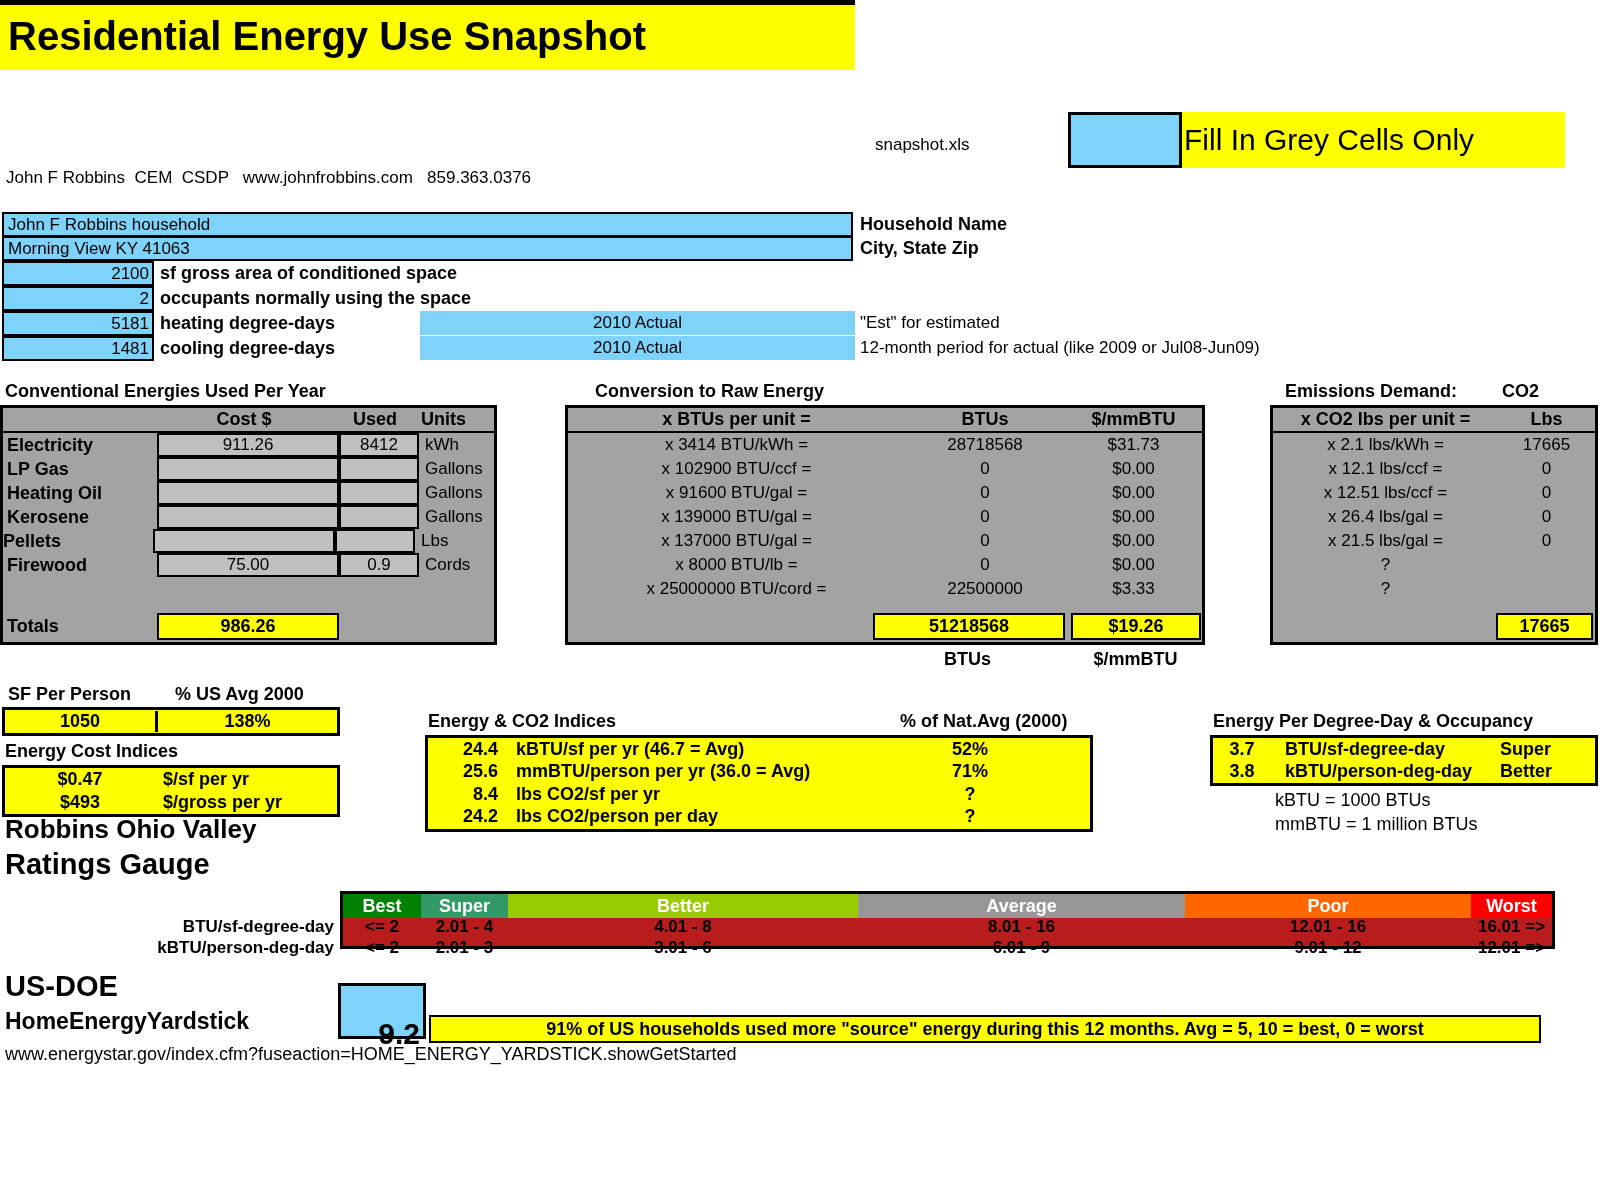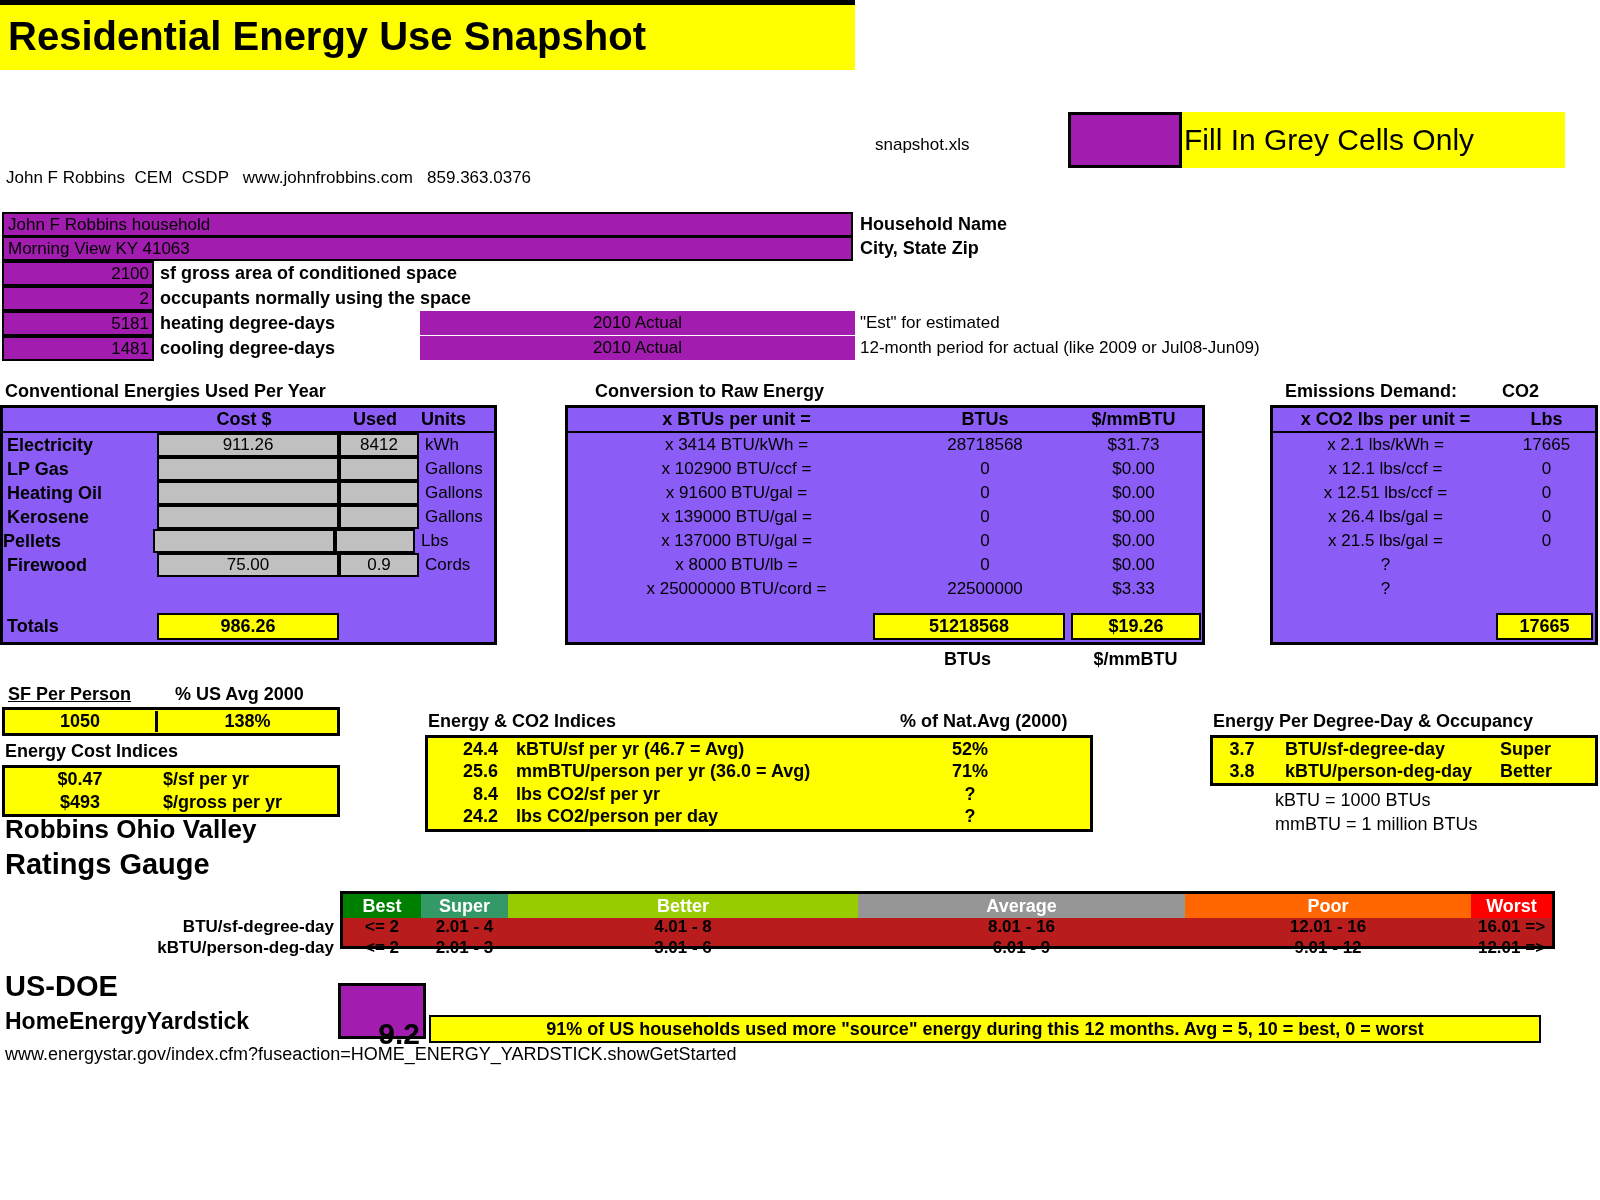--- a/index.html
+++ b/index.html
@@ -2,37 +2,37 @@
 <html><head>
 <meta charset="utf-8">
 <style>
   html,body{margin:0;padding:0;background:#fff;}
   #root{
     position:relative;width:1600px;height:1200px;background:#fff;overflow:hidden;
     font-family:"Liberation Sans", sans-serif;color:#000;font-size:17px;
   }
   .abs{position:absolute;}
   .b{font-weight:bold;}
-  .grey{background:#a21caf;}
+  .grey{background:#7dd3fc;}
   .yellow{background:#FFFF00;}
   .cell{box-sizing:border-box;border:2px solid #000;line-height:21px;}
   .box3{box-sizing:border-box;border:3px solid #000;}
   .ctr{text-align:center;}
   .rt{text-align:right;}
   
   .title-bar{left:0;top:98;width:855px;height:70px;background:#FFFF00;border-top:5px solid #000;box-sizing:border-box;}
   .title-bar span{display:block;padding-left:8px;font-size:40px;font-weight:bold;line-height:62px;white-space:nowrap;}
   .filename{left:875px;top:135px;font-size:17px;}
   .fill-box{left:1068px;top:112px;width:114px;height:56px;}
   .fill-note{left:1182px;top:112px;width:383px;height:56px;font-size:30px;line-height:56px;box-sizing:border-box;padding-left:2px;white-space:nowrap;}
   .byline{left:6px;top:168px;font-size:17px;white-space:pre;}
   
   .frow{display:flex;align-items:center;box-sizing:border-box;}
   
-  .tbl{box-sizing:border-box;border:3px solid #000;position:absolute;background:#8b5cf6;}
+  .tbl{box-sizing:border-box;border:3px solid #000;position:absolute;background:#a3a3a3;}
   .thead{border-bottom:2px solid #000;font-weight:bold;font-size:18px;}
   .trow{font-size:17px;}
   .gcell{box-sizing:border-box;border:2px solid #000;background:#C0C0C0;height:24px;line-height:20px;text-align:center;}
   .ycell{box-sizing:border-box;border:2px solid #000;background:#FFFF00;font-weight:bold;font-size:18px;text-align:center;line-height:22px;}
   .sec-title{font-size:18px;font-weight:bold;white-space:nowrap;}
   
   .ghdr{color:#fff;font-weight:bold;font-size:18px;text-align:center;line-height:24px;height:24px;box-sizing:border-box;}
   .grow-cell{font-weight:bold;font-size:17px;text-align:center;line-height:17px;height:17px;}
   .glabel{font-weight:bold;font-size:17px;text-align:right;white-space:nowrap;}
 </style>
@@ -205,21 +205,21 @@
           <div class="ctr" style="flex:1;"></div>
         </div>
         <div class="frow trow" style="height:24px;">
           <div class="ctr" style="width:225px;">?</div>
           <div class="ctr" style="flex:1;"></div>
         </div>
       </div>
     <div class="ycell abs" style="left:223px;bottom:2px;width:97px;height:27px;line-height:23px;">17665</div>
   </div>
 
-  <div class="abs b" style="left:8px;top:684px;font-size:18px;text-decoration:underline;">SF Per Person</div>
+  <div class="abs b" style="left:8px;top:684px;font-size:18px;">SF Per Person</div>
   <div class="abs b" style="left:175px;top:684px;font-size:18px;">% US Avg 2000</div>
   <div class="abs frow box3 yellow" style="left:2px;top:707px;width:338px;height:29px;">
     <div class="b ctr" style="width:150px;font-size:18px;">1050</div>
     <div class="b ctr" style="flex:1;border-left:3px solid #000;font-size:18px;">138%</div>
   </div>
 
   <div class="abs sec-title" style="left:5px;top:741px;">Energy Cost Indices</div>
   <div class="abs box3 yellow" style="left:2px;top:765px;width:338px;height:52px;">
     <div id="costidx-rows">
         <div class="frow" style="height:23px;">

